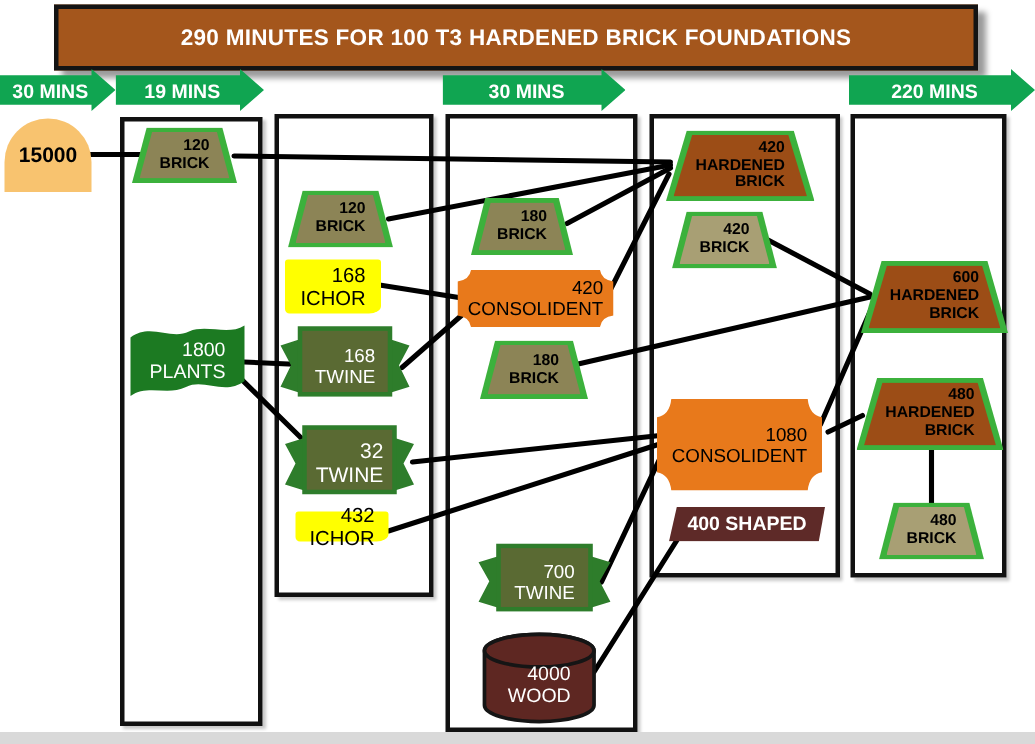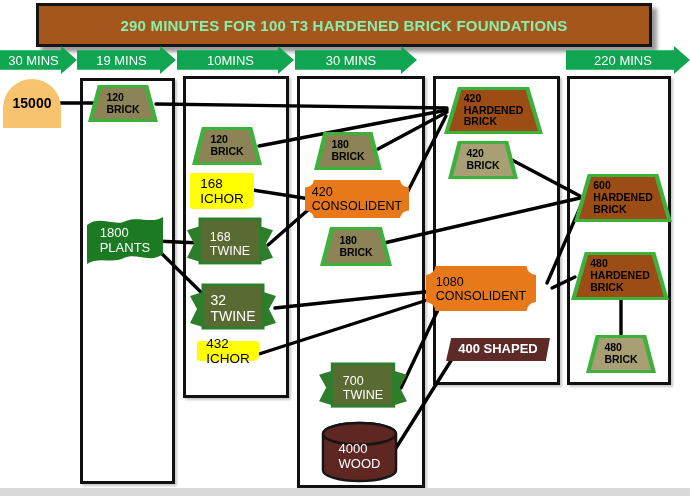--- a/index.html
+++ b/index.html
@@ -7,37 +7,37 @@
     position:relative; width:690px; height:496px; overflow:hidden;
     background:#fff; font-family:"Liberation Sans", sans-serif;
   }
   
   .banner {
     position:absolute; left:36px; top:3px; width:610px; height:38px;
     background:var(--banner); border:3px solid #141414;
     box-shadow:5px 5px 4px #9a9a9a;
     display:flex; align-items:center; justify-content:center;
   }
-  .banner .t { font-size:15px; font-weight:bold; color:#86efac; letter-spacing:0.2px; }
+  .banner .t { font-size:15px; font-weight:bold; color:#ffffff; letter-spacing:0.2px; }
   
   .arrow {
     position:absolute; top:46px; height:28px; background:var(--arrow);
     clip-path:polygon(0 15%, calc(100% - 16px) 15%, calc(100% - 16px) 0, 100% 50%, calc(100% - 16px) 100%, calc(100% - 16px) 85%, 0 85%);
     display:flex; align-items:center; justify-content:center;
   }
-  .arrow .t { color:#fff; font-weight:normal; font-size:13px; padding-right:10px; }
+  .arrow .t { color:#fff; font-weight:bold; font-size:13px; padding-right:10px; }
   
   .colbox { position:absolute; background:#fff; border:3px solid #111; box-sizing:border-box; box-shadow:2px 2px 2px #c9c9c9; }
   
   #edges { position:absolute; left:0; top:0; width:690px; height:496px; pointer-events:none; }
   #edges line { stroke:#000; stroke-width:3.4; stroke-linecap:round; }
   
   .node { position:absolute; display:flex; align-items:center; justify-content:center; }
   .node-text {
-    position:relative; z-index:2; text-align:left; white-space:pre-line;
+    position:relative; z-index:2; text-align:right; white-space:pre-line;
     line-height:1.12; color:#000; font-weight:bold; font-size:10.5px;
   }
   .node-text.reg { font-weight:normal; }
   .node-text.light { color:#fff; }
   .shape { position:absolute; inset:0; width:100%; height:100%; z-index:1; }
   
   .trap { clip-path:polygon(14% 0, 86% 0, 100% 100%, 0 100%); background:var(--trapBorder); }
   .trap .fill { position:absolute; left:5px; right:5px; top:3px; bottom:3px;
                 clip-path:polygon(14% 0, 86% 0, 100% 100%, 0 100%); z-index:1; }
   .fill.brick { background:var(--brick); }
@@ -61,23 +61,20 @@
 
   <div class="banner">
     <div class="t">290 MINUTES FOR 100 T3 HARDENED BRICK FOUNDATIONS</div>
   </div>
 
   <div class="arrow" style="left:0;width:77px">
       <span class="t">30 MINS</span>
     </div>
   <div class="arrow" style="left:77px;width:99px">
       <span class="t">19 MINS</span>
-    </div>
-  <div class="arrow" style="left:177px;width:117px">
-      <span class="t">10MINS</span>
     </div>
   <div class="arrow" style="left:295px;width:122px">
       <span class="t">30 MINS</span>
     </div>
   <div class="arrow" style="left:566px;width:124px">
       <span class="t">220 MINS</span>
     </div>
 
   <div class="colbox" style="left:80px;top:78px;width:95px;height:406px"></div>
   <div class="colbox" style="left:183px;top:76px;width:106px;height:322px"></div>
@@ -205,21 +202,21 @@
 HARDENED
 BRICK</div>
   </div>
 
   <div class="node trap" style="left:448px;top:141px;width:70px;height:38px">
     <div class="fill brickLight"></div>
     <div class="node-text">420
 BRICK</div>
   </div>
 
-  <div class="node" style="left:426px;top:266px;width:110px;height:45px">
+  <div class="node" style="left:438px;top:266px;width:110px;height:61px">
     <svg class="shape" viewBox="0 0 104 40" preserveAspectRatio="none">
       <path class="plaque-path" d="M9,0 H95 Q96,7 104,8 V32 Q96,33 95,40 H9 Q8,33 0,32 V8 Q8,7 9,0 Z"></path>
     </svg>
     <div class="node-text reg" style="font-size:12.5px">1080
 CONSOLIDENT</div>
   </div>
 
   <div class="node shaped" style="left:446px;top:338px;width:104px;height:23px">
     <div class="node-text light" style="font-size:13px">400 SHAPED</div>
   </div>

